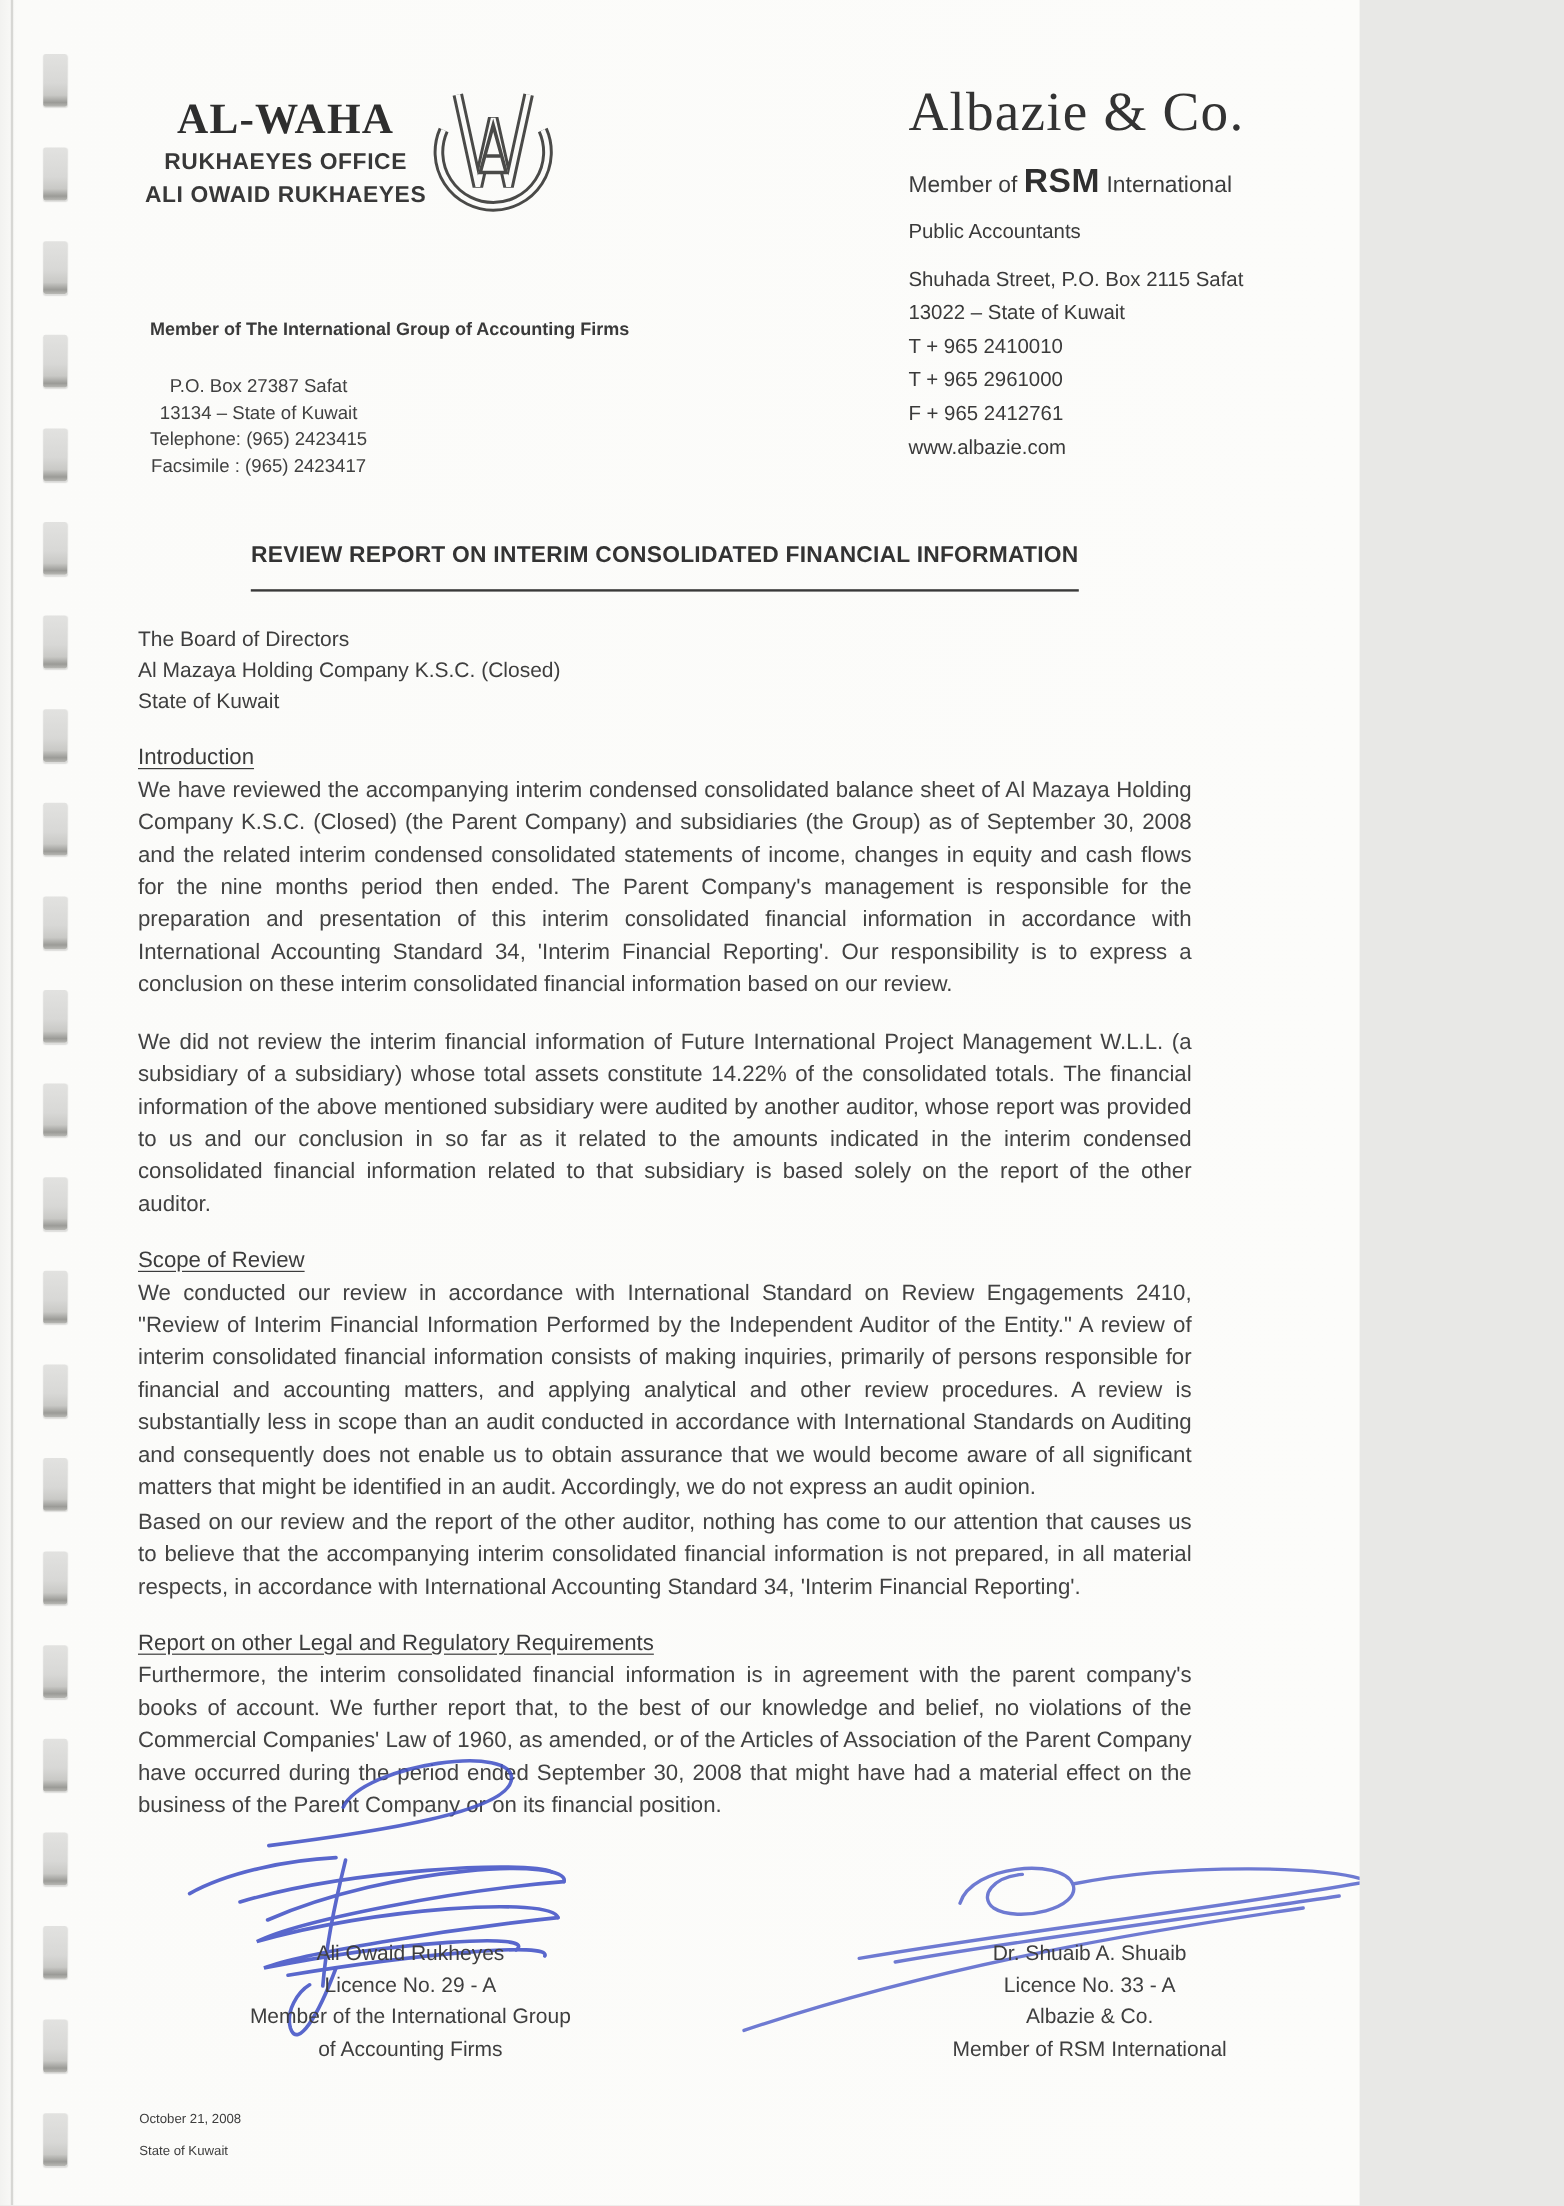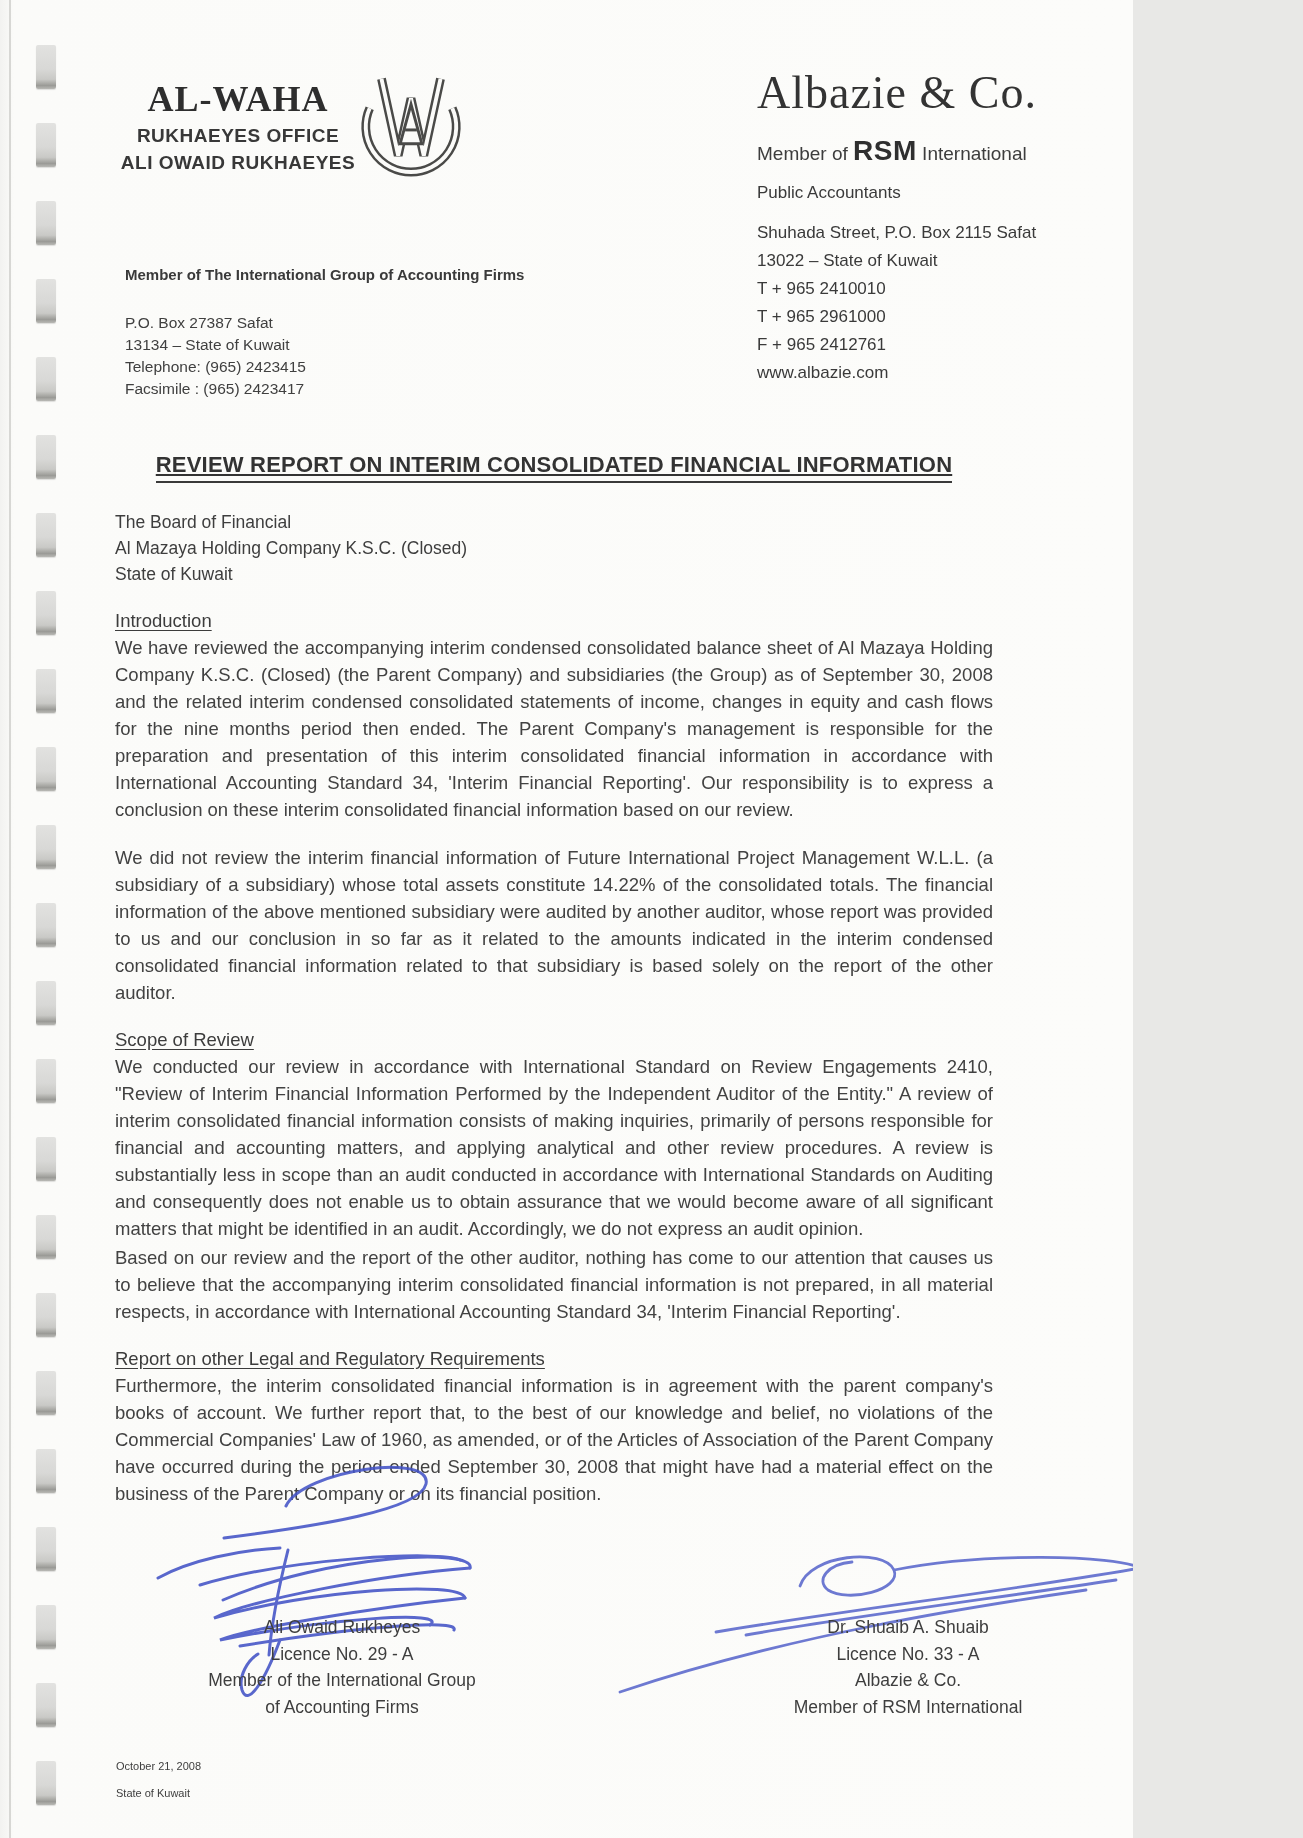--- a/index.html
+++ b/index.html
@@ -35,28 +35,28 @@
   .lh-right .member { font-size:19px; margin-top:16px; color:#3d3d3d; }
   .lh-right .member b { font-size:28px; letter-spacing:.5px; color:#2f2f2f; }
   .lh-right .prof { font-size:17px; margin-top:16px; }
   .lh-right .addr { margin-top:16px; font-size:17px; line-height:28px; }
   .lh-right .addr sup { font-size:11px; }
   .lh-left-member {
     position:absolute; left:125px; top:266px; width:560px;
     font-weight:bold; font-size:15px; color:#3a3a3a;
   }
   .lh-left-addr {
-    position:absolute; left:125px; top:312px; font-size:15.5px; line-height:22px; color:#404040;
+    position:absolute; left:125px; top:312px; font-size:15.5px; line-height:22px; color:#404040;text-align:center;
   }
   
   .column { position:absolute; left:115px; top:452px; width:878px; }
   .title-row { text-align:center; margin-bottom:26px; }
   .title {
-    display:inline-block; font-weight:bold; font-size:22px; color:#333;
-    border-bottom:2px solid #3a3a3a; padding-bottom:3px; letter-spacing:.2px;text-decoration:underline;
+    display:inline-block; font-weight:bold; font-size:19px; color:#333;
+    border-bottom:2px solid #3a3a3a; padding-bottom:17px; letter-spacing:.2px;
   }
   .addressee { font-size:17.5px; line-height:26px; margin-bottom:20px; color:#3e3e3e; }
   .sec-heading {
     font-size:18.5px; color:#3c3c3c; margin-top:23px;
     text-decoration:underline; text-underline-offset:3px;
   }
   .para {
     font-size:18.5px; line-height:27px; text-align:justify; color:#424242; margin-top:2px;
   }
   .para + .para { margin-top:21px; }
@@ -140,21 +140,21 @@
     <div>Telephone: (965) 2423415</div>
     <div>Facsimile : (965) 2423417</div>
   </div>
 
   <div class="column">
     <div class="title-row">
       <span class="title">REVIEW REPORT ON INTERIM CONSOLIDATED FINANCIAL INFORMATION</span>
     </div>
 
     <div class="addressee">
-      <div>The Board of Financial</div>
+      <div>The Board of Directors</div>
       <div>Al Mazaya Holding Company K.S.C. (Closed)</div>
       <div>State of Kuwait</div>
     </div>
 
     <div>
       <div class="sec-heading">Introduction</div>
       <p class="para">We have reviewed the accompanying interim condensed consolidated balance sheet of Al Mazaya Holding Company K.S.C. (Closed) (the Parent Company) and subsidiaries (the Group) as of September 30, 2008 and the related interim condensed consolidated statements of income, changes in equity and cash flows for the nine months period then ended. The Parent Company's management is responsible for the preparation and presentation of this interim consolidated financial information in accordance with International Accounting Standard 34, 'Interim Financial Reporting'. Our responsibility is to express a conclusion on these interim consolidated financial information based on our review.</p>
       <p class="para">We did not review the interim financial information of Future International Project Management W.L.L. (a subsidiary of a subsidiary) whose total assets constitute 14.22% of the consolidated totals. The financial information of the above mentioned subsidiary were audited by another auditor, whose report was provided to us and our conclusion in so far as it related to the amounts indicated in the interim condensed consolidated financial information related to that subsidiary is based solely on the report of the other auditor.</p>
     </div>
 

